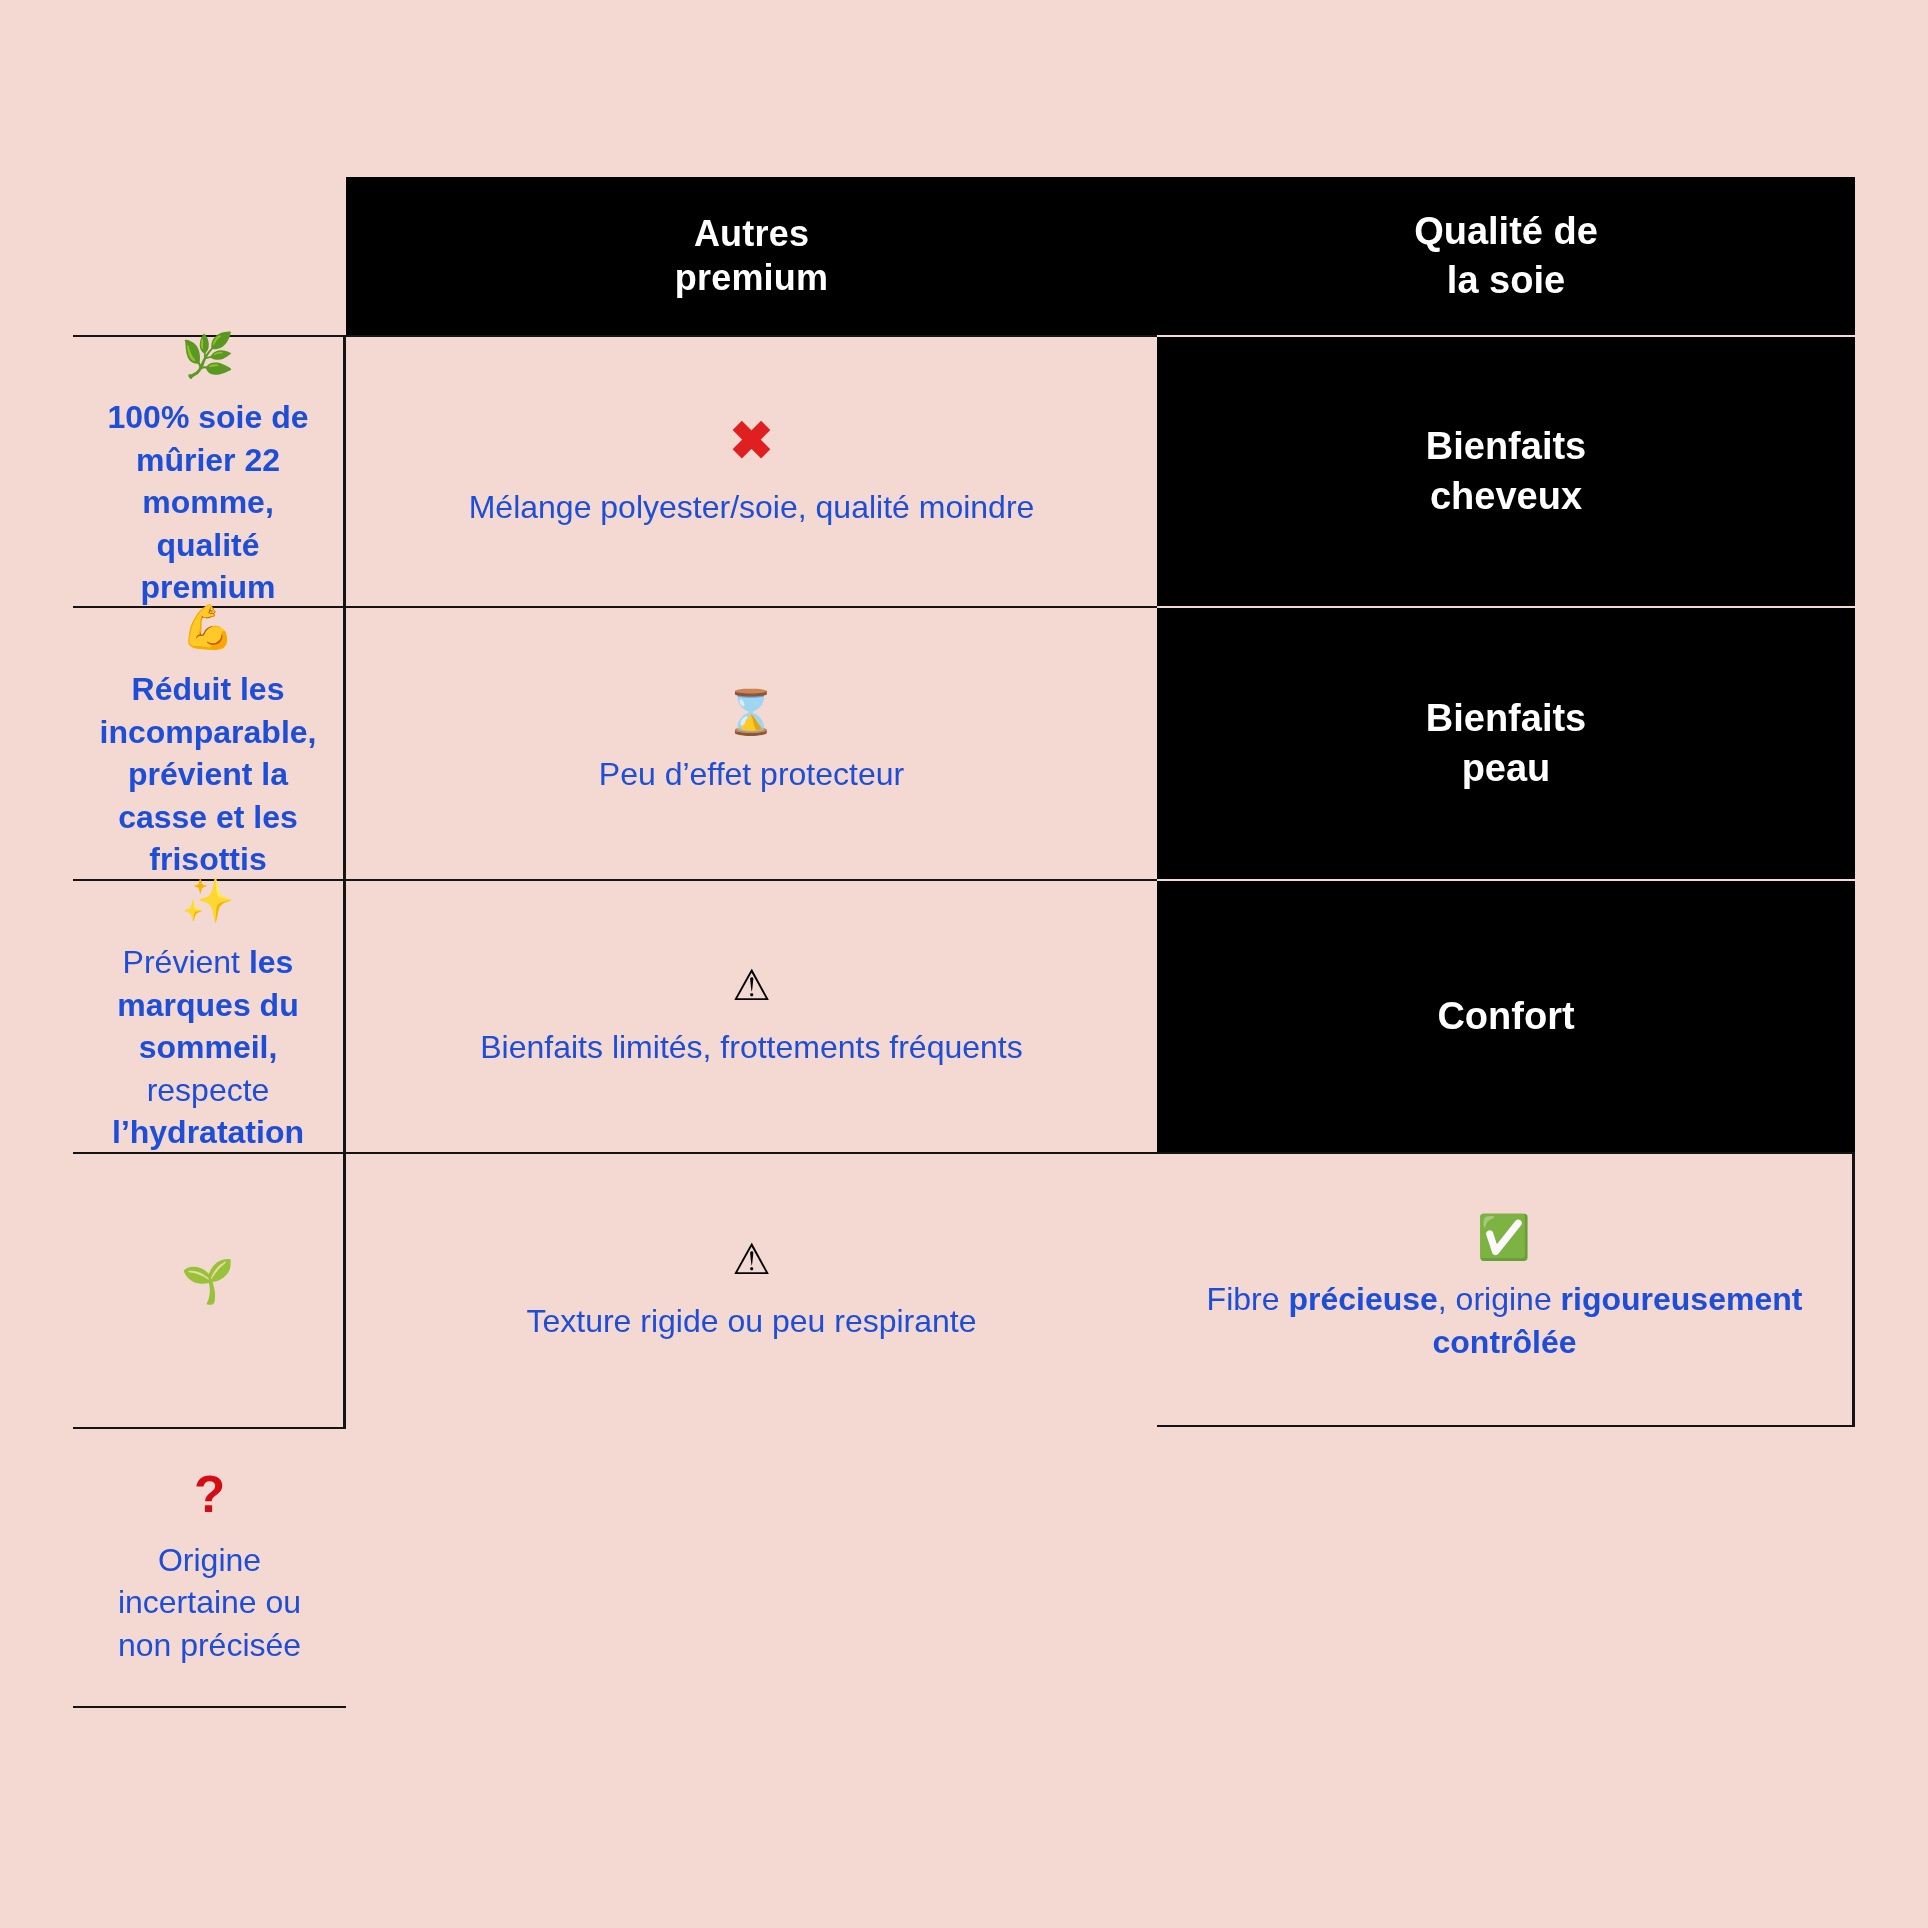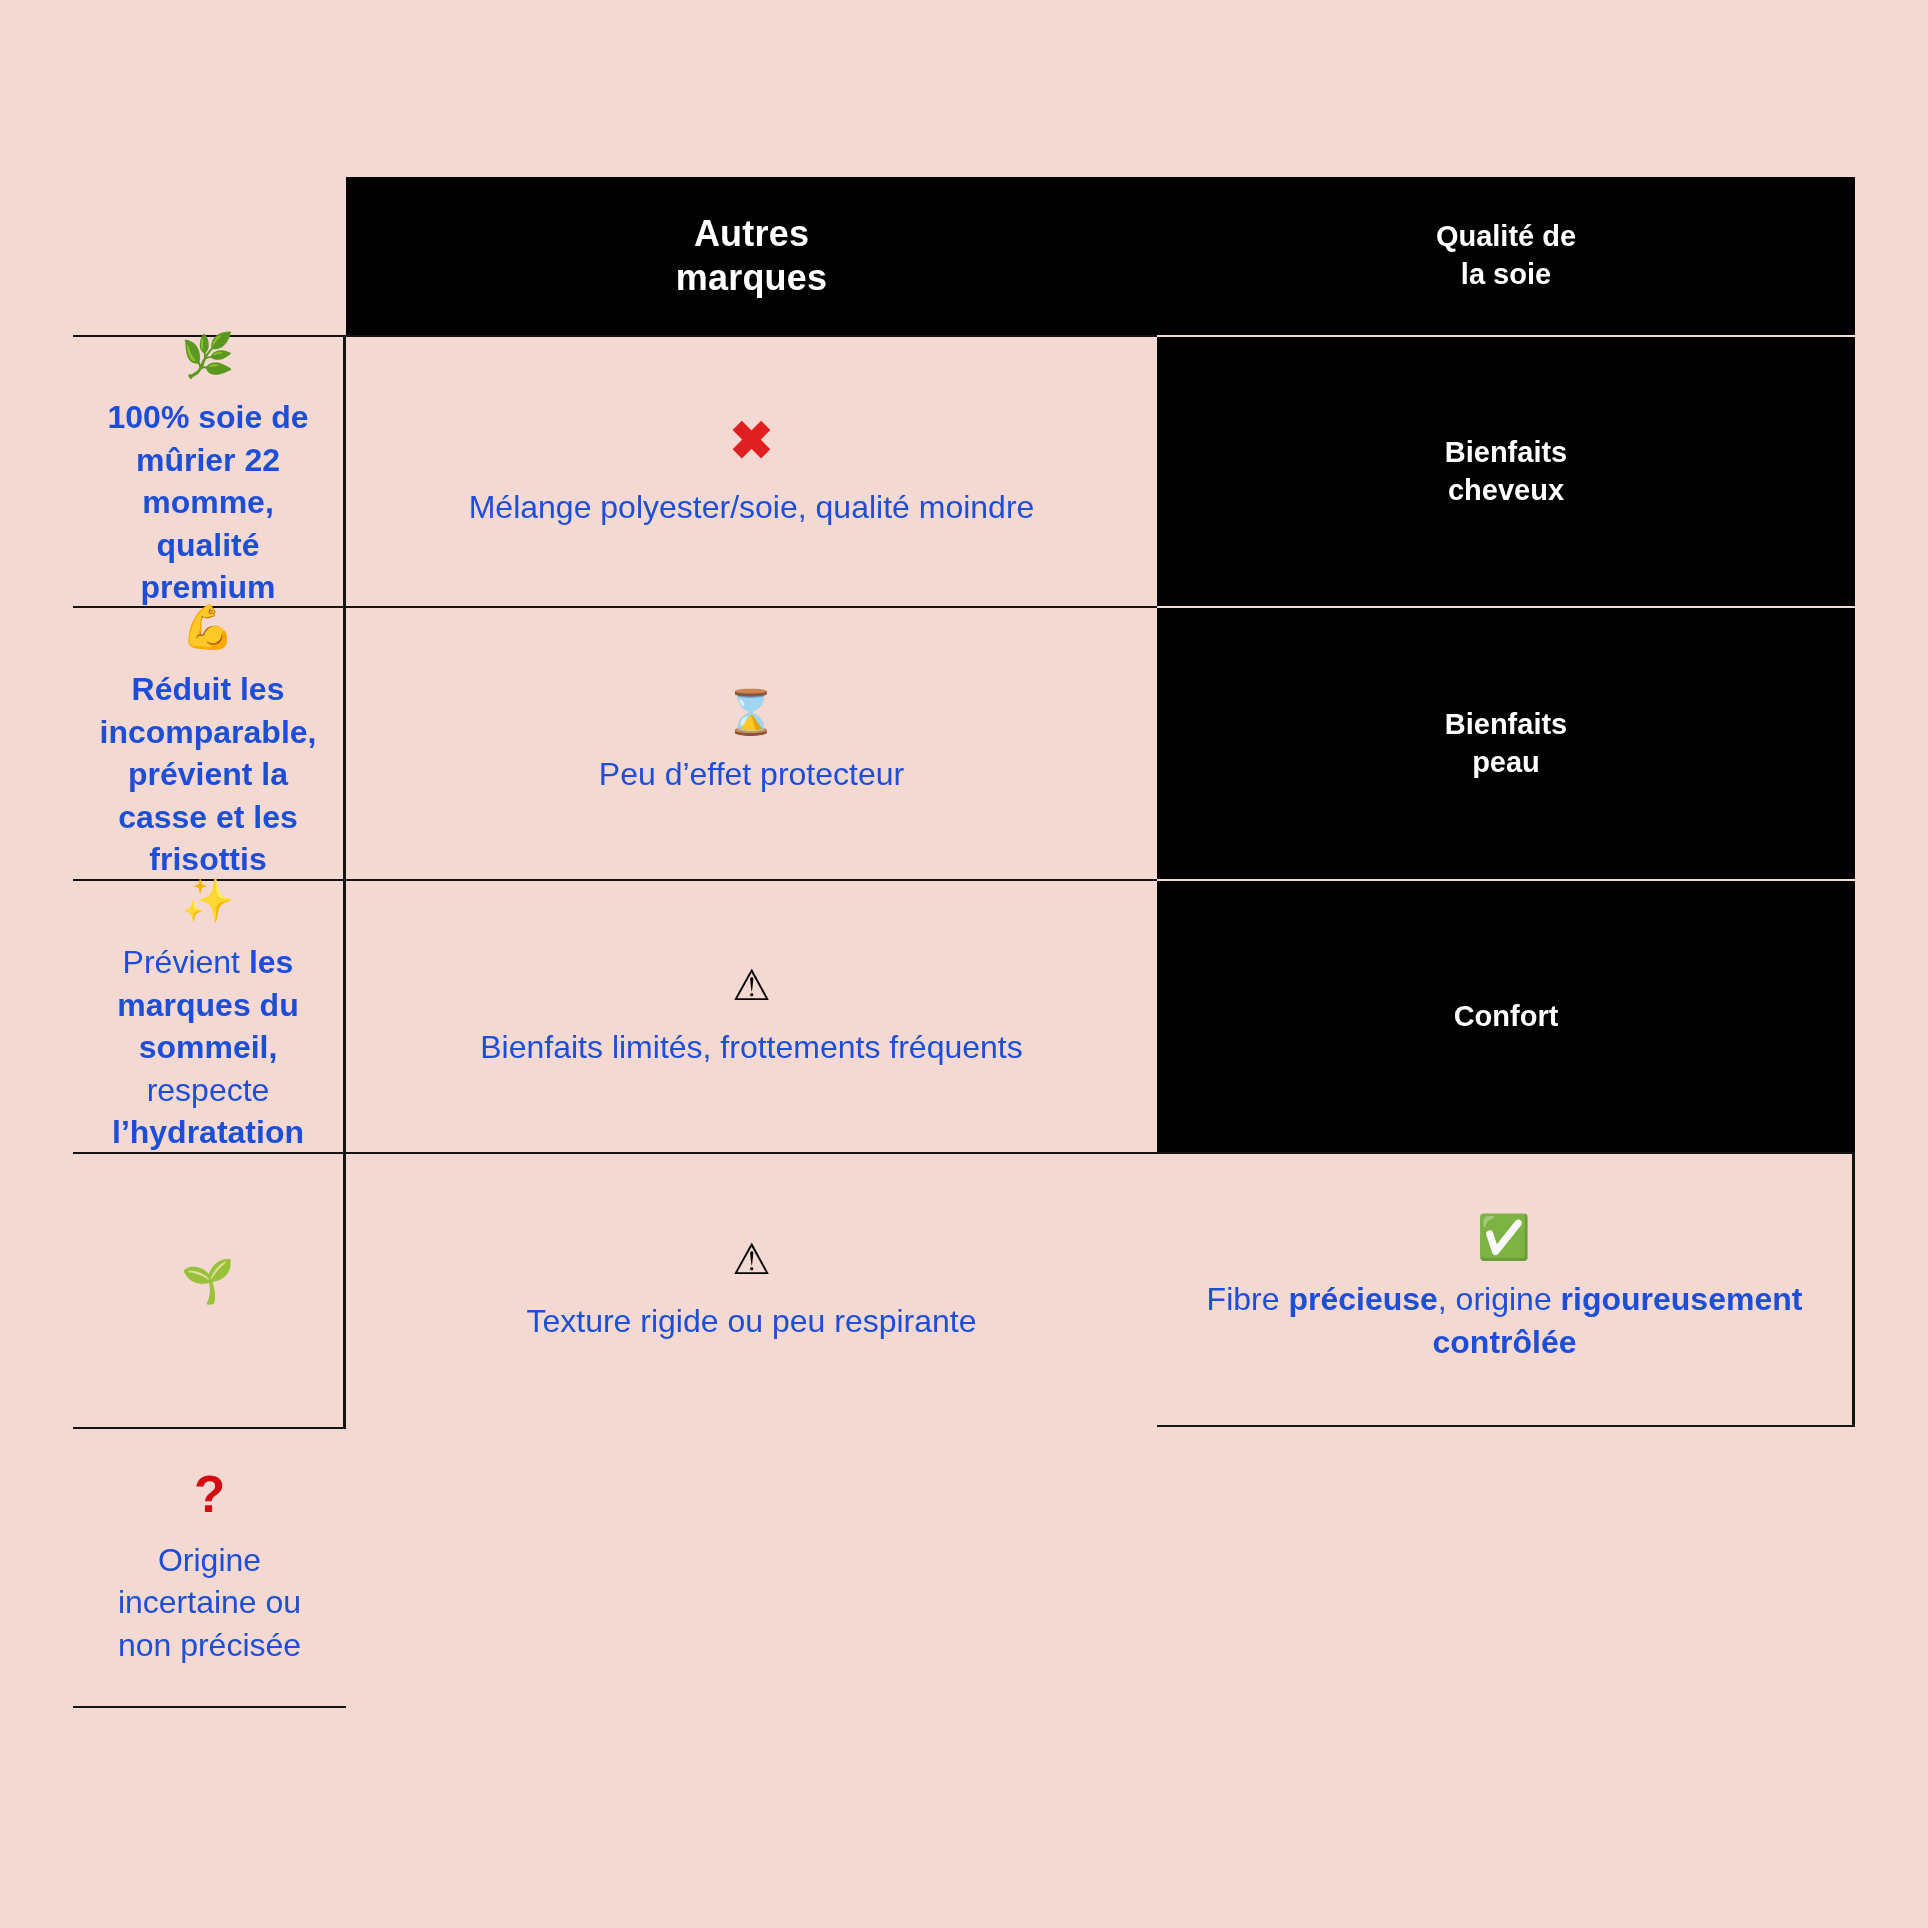--- a/index.html
+++ b/index.html
@@ -91,21 +91,21 @@
   }
 
   
   .row-label {
     background: #000000;
     color: #ffffff;
     display: flex;
     align-items: center;
     justify-content: center;
     text-align: center;
-    font-size: 29px;
+    font-size: 38px;
     font-weight: 700;
     line-height: 1.3;
     box-sizing: border-box;
     padding: 9.4px 13px;
     border-top: 2.8px solid #F4D8D2;
   }
   .row-label.first { border-top: none; }
 
   
   .cell {
@@ -162,21 +162,21 @@
 <div class="page">
 
   <div class="comparison-table">
 
     <div class="hdr-spacer"></div>
 
 
     <div class="hdr-cell">
       <div class="other-title">
         <div>Autres</div>
-        <div>marques</div>
+        <div>premium</div>
       </div>
     </div>
 
     <div class="row-label first">
       <div>
         <div>Qualité de</div>
         <div>la soie</div>
       </div>
     </div>
     <div class="cell brandcol firstrow">

